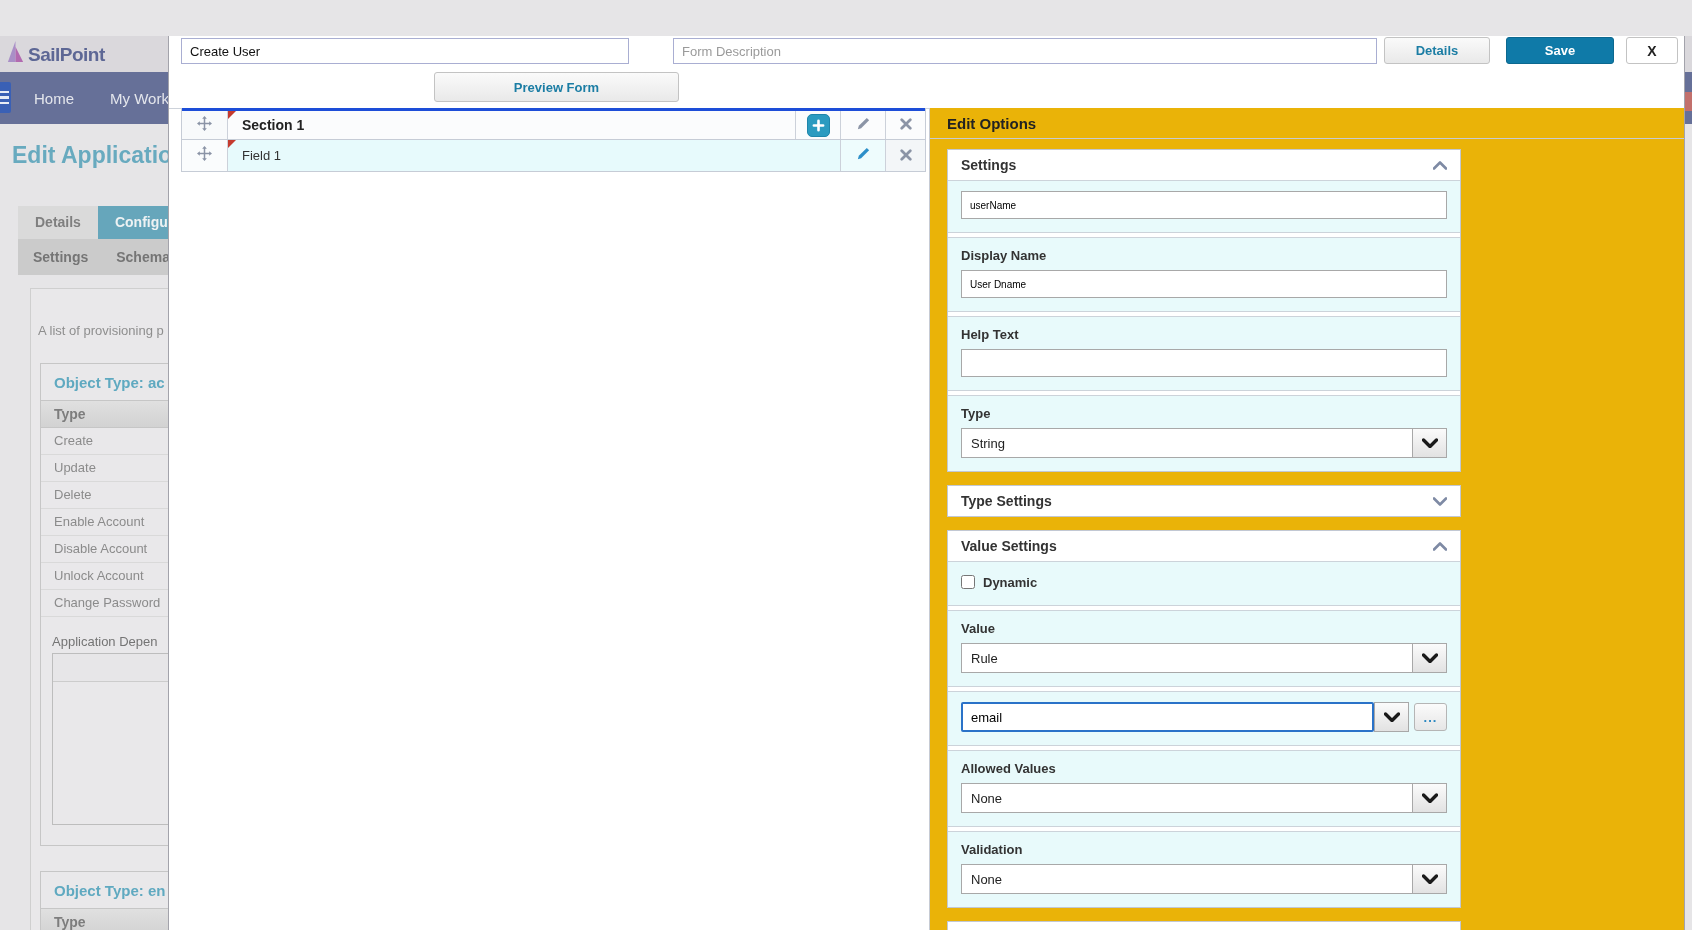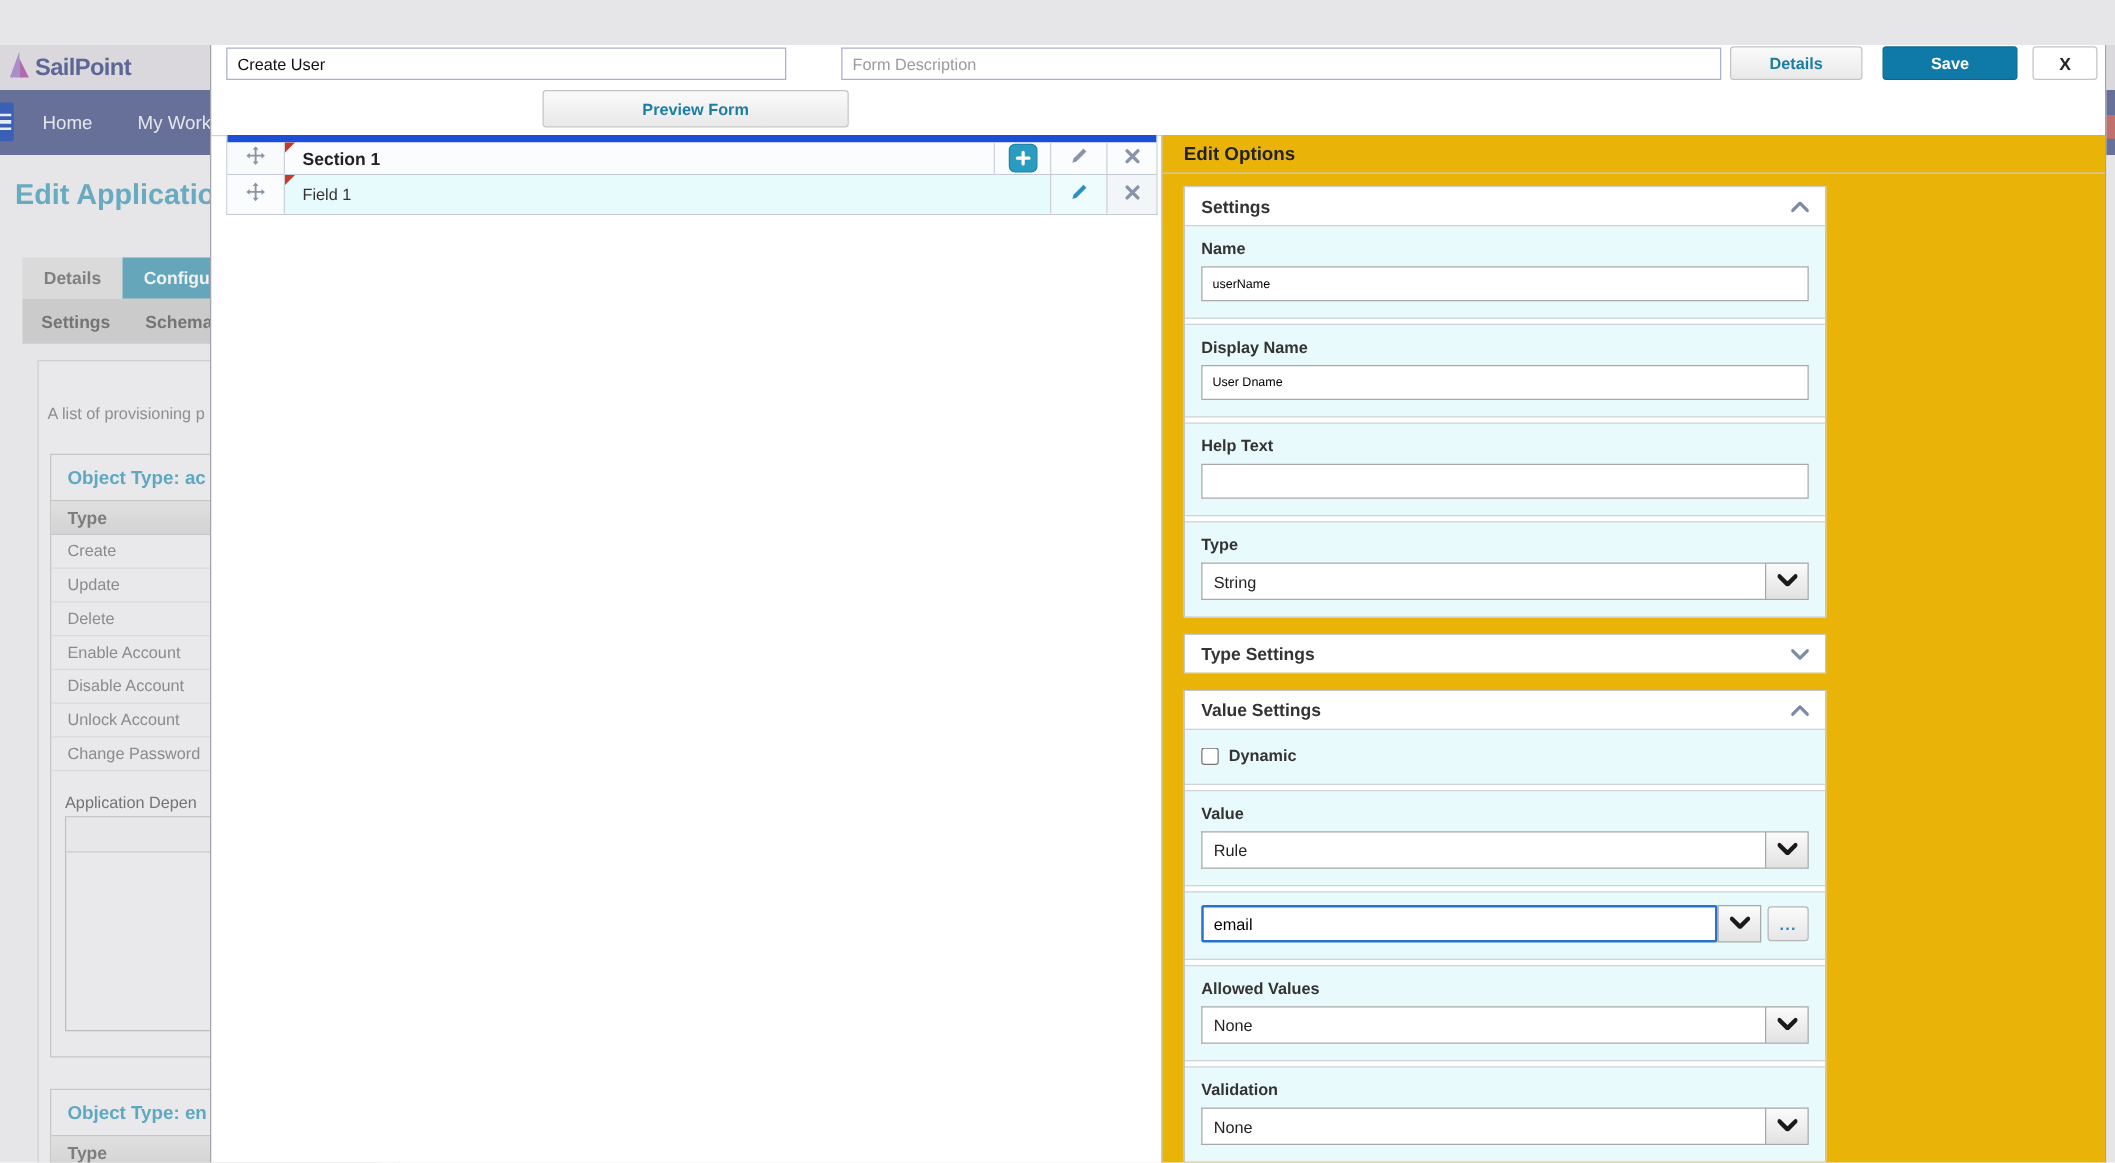--- a/index.html
+++ b/index.html
@@ -45,21 +45,21 @@
   .btn-details { position:absolute; left:1215px; top:1px; width:106px; height:27px; }
   .btn-save { position:absolute; left:1337px; top:1px; width:108px; height:27px; background:#0f7aa8; border-color:#0c688f; color:#fff; }
   .btn-close { position:absolute; left:1457px; top:1px; width:52px; height:27px; background:#fff; color:#222; font-size:14px; }
   .btn-add-section { position:absolute; left:14px; top:36px; width:244px; height:30px; }
   .btn-preview { position:absolute; left:265px; top:36px; width:245px; height:30px; }
   .canvas-line { position:absolute; left:0; right:0; top:72px; border-top:1px solid #cdd2da; }
 
   
   .sec-table { position:absolute; left:12px; top:72px; width:745px; border:1px solid #c6ccd6; border-top:none; }
   .row { display:flex; border-top:1px solid #c6ccd6; }
-  .row:first-child { border-top:6px solid #1d4ed8; }
+  .row:first-child { border-top:3px solid #1d4ed8; }
   .cell { display:flex; align-items:center; border-left:1px solid #ccd1da; position:relative; }
   .cell:first-child { border-left:none; }
   .drag-cell { width:45px; justify-content:center; background:#f8fafb; color:#8b94a6; cursor:move; }
   .title-cell { flex:1; padding-left:14px; background:#fbfcfd; }
   .btn-cell { width:45px; justify-content:center; background:#fbfcfd; cursor:pointer; color:#8b94a6; }
   .x-cell { width:40px; }
   .sec-row { height:31px; }
   .sec-row .title-cell { font-size:14px; font-weight:bold; color:#222; }
   .fld-row { height:32px; }
   .fld-row .title-cell { font-size:13px; color:#333; background:#e7fafc; }
@@ -75,21 +75,21 @@
   .panels { padding:10px 0 0 17px; }
   .panel { width:514px; border:1px solid #c2c8d3; background:#fff; margin-bottom:13px; }
   .panel-h { height:30px; display:flex; align-items:center; justify-content:space-between; padding:0 13px; font-size:14px; font-weight:bold; color:#333; cursor:pointer; background:#fff; }
   .group { background:#e8fafb; border-top:1px solid #ccd3da; border-bottom:1px solid #ccd3da; margin-bottom:4px; padding:10px 13px 13px; }
   .group:last-child { margin-bottom:0; border-bottom:none; }
   .lbl { font-size:13px; font-weight:bold; color:#333; margin-bottom:7px; }
   .txt { width:100%; height:28px; border:1px solid #a8a8a8; font-size:10px; padding:0 8px; font-family:"Liberation Sans",sans-serif; background:#fff; }
   .combo { display:flex; }
   .combo-val { flex:1; height:30px; border:1px solid #a8a8a8; border-right:none; background:#fff; font-size:13px; color:#222; display:flex; align-items:center; padding:0 9px; }
   .arrow-btn { width:35px; height:30px; border:1px solid #a8a8a8; background:linear-gradient(#fbfbfb,#e2e2e2); display:flex; align-items:center; justify-content:center; cursor:pointer; }
-  .chk-row { display:flex; align-items:flex-end; gap:8px; padding:3px 0 2px; }
+  .chk-row { display:flex; align-items:flex-start; gap:8px; padding:3px 0 2px; }
   .chk-row input { width:14px; height:14px; }
   .chk-row .lbl { margin:0; }
   .email-row { display:flex; align-items:center; }
   .txt-focus { flex:1; height:30px; border:2px solid #2a72c8; border-radius:2px; font-size:13px; padding:0 8px; font-family:"Liberation Sans",sans-serif; }
   .more-btn { width:33px; height:28px; margin-left:5px; border:1px solid #b5b5b5; border-radius:3px; background:linear-gradient(#fbfbfb,#e6e6e6); color:#2a87c0; font-weight:bold; font-size:13px; letter-spacing:1px; display:flex; align-items:center; justify-content:center; cursor:pointer; }
   .stub-panel { height:26px; }
 </style>
 </head>
 <body>
 
@@ -237,21 +237,20 @@
         <div class="panel">
           <div class="panel-h">
             <span>Settings</span>
             <span>
               <svg width="14" height="9">
                   <path d="M1 7.5 L7 1.5 L13 7.5" fill="none" stroke="#7e8aa4" stroke-width="2.6" stroke-linecap="round" stroke-linejoin="round"></path>
                 </svg>
             </span>
           </div>
           <div class="group">
-            <div class="lbl">Name</div>
             <input class="txt" value="userName" style="">
           </div>
           <div class="group">
             <div class="lbl">Display Name</div>
             <input class="txt" value="User Dname" style="">
           </div>
           <div class="group">
             <div class="lbl">Help Text</div>
             <input class="txt" value="" style="">
           </div>

